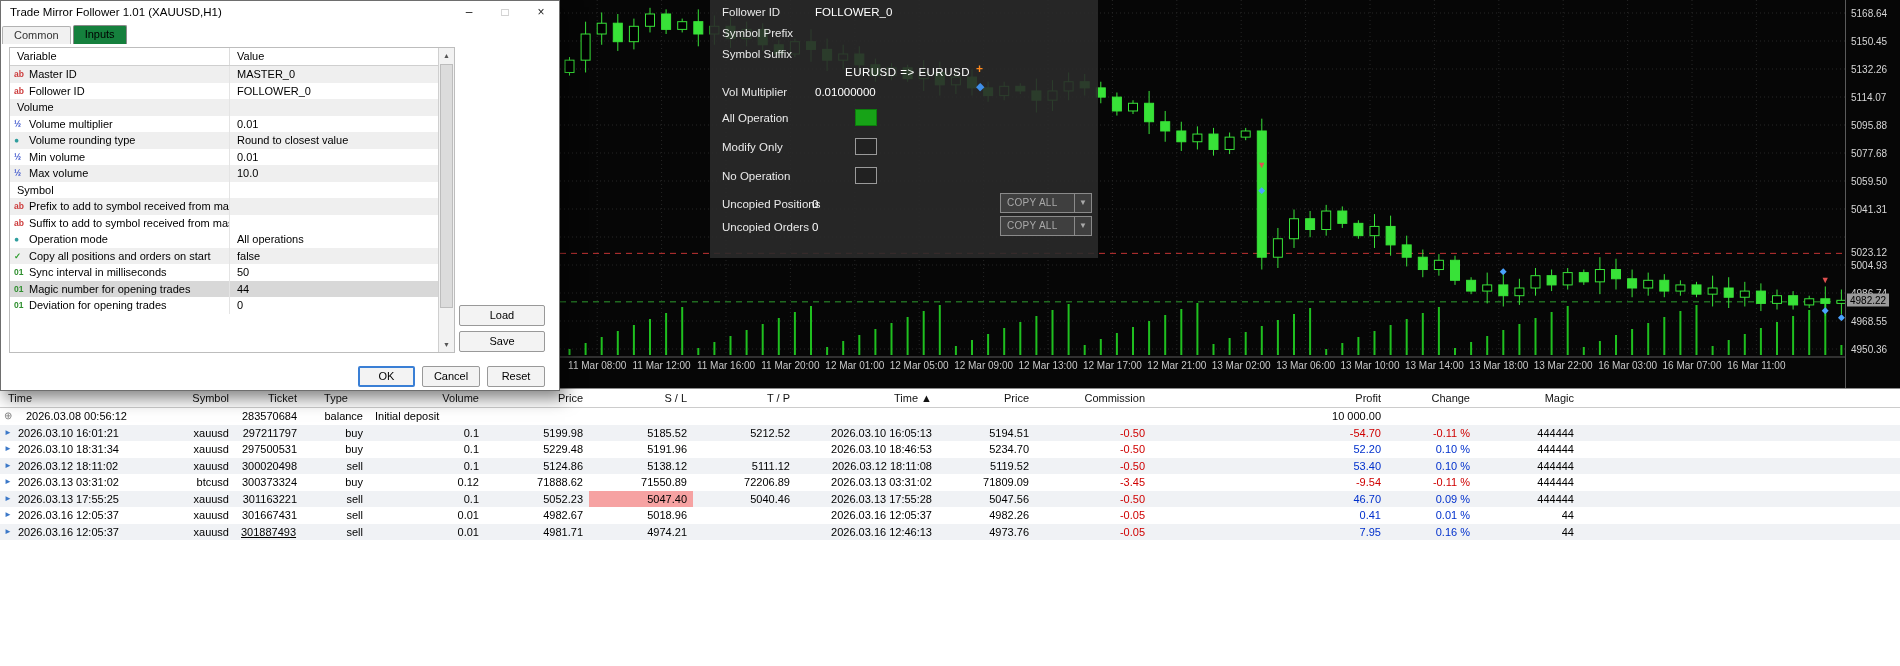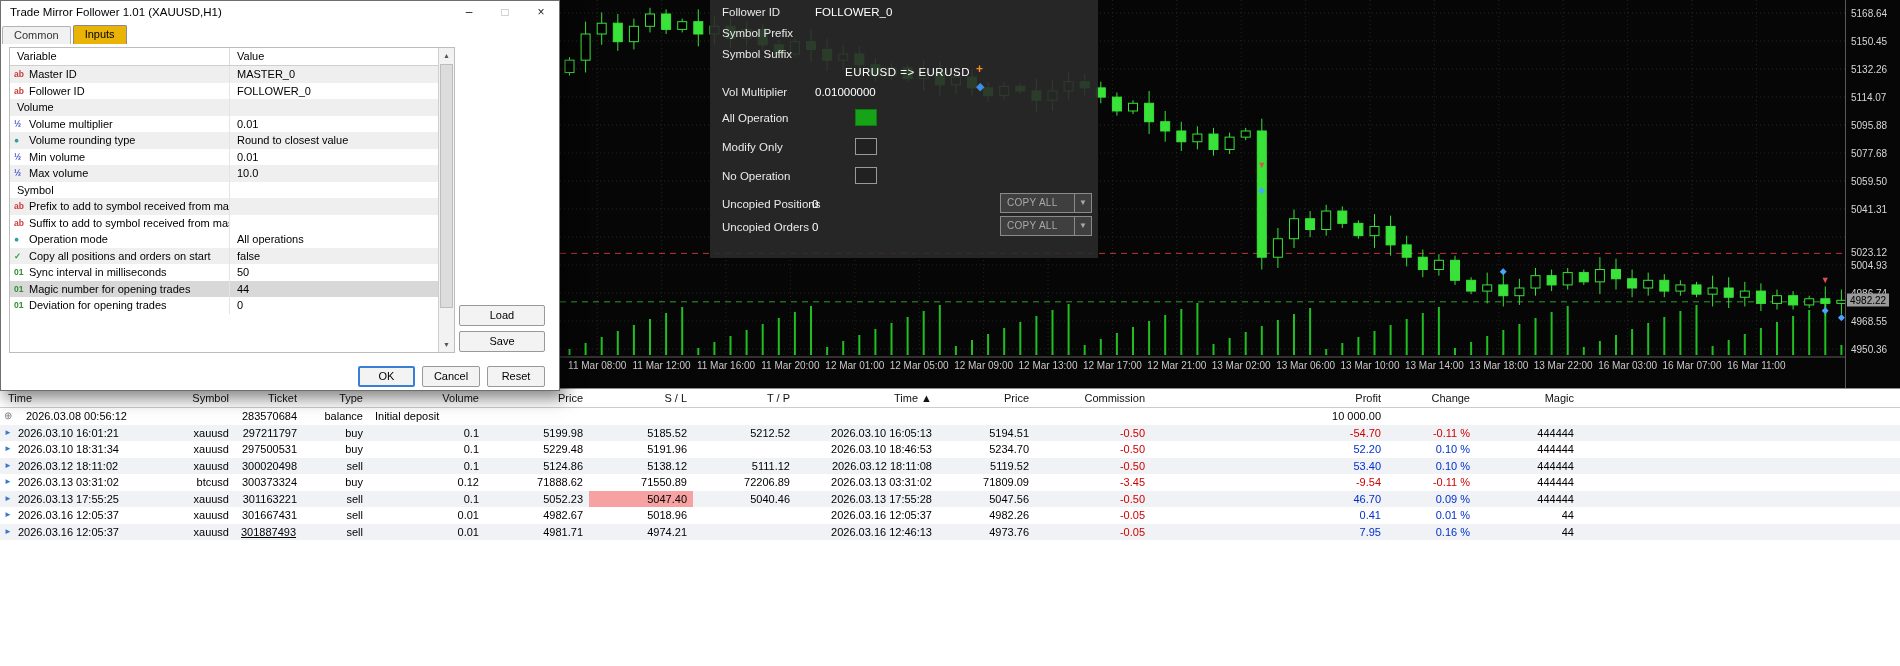--- a/index.html
+++ b/index.html
@@ -35,21 +35,21 @@
   
   #dialog { position:absolute; left:0; top:0; width:560px; height:391px; background:#ffffff;
             border:1px solid #6e6e6e; box-shadow:5px 7px 16px rgba(0,0,0,.5); z-index:20; font-size:11px; color:#000; }
   .titlebar { height:22px; display:flex; align-items:center; }
   .titlebar .title { flex:1; padding-left:9px; font-size:11.5px; }
   .winbtn { width:36px; height:22px; text-align:center; line-height:22px; font-size:12px; color:#222; }
   .winbtn.max { color:#ababab; }
   .tabs { display:flex; padding-left:1px; height:20px; margin-top:1px; align-items:flex-end; }
   .tab { padding:2px 11px 3px; border:1px solid #b2b2b2; border-bottom:none; background:#f1f1f1;
          margin-right:2px; font-size:11px; color:#333; border-radius:2px 2px 0 0; }
-  .tab.active { background:#eab308; color:#000; border-color:#8a8a8a; padding-bottom:4px; }
+  .tab.active { background:#15803d; color:#000; border-color:#8a8a8a; padding-bottom:4px; }
 
   #param-area { position:absolute; left:8px; top:46px; width:446px; height:306px; border:1px solid #bdbdbd; display:flex; background:#fff; }
   #param-table { flex:1; overflow:hidden; }
   .p-header { display:flex; height:18px; border-bottom:1px solid #cfcfcf; }
   .p-header .c1 { width:220px; padding:2px 0 0 7px; border-right:1px solid #dcdcdc; }
   .p-header .c2 { flex:1; padding:2px 0 0 7px; }
   .p-row { display:flex; height:16.5px; align-items:center; }
   .p-row.alt { background:#efefef; }
   .p-row.sel { background:#d8d8d8; }
   .p-row .c1 { width:220px; height:100%; display:flex; align-items:center; padding-left:4px;
@@ -584,21 +584,21 @@
   <div class="btn" id="btn-ok">OK</div>
   <div class="btn" id="btn-cancel">Cancel</div>
   <div class="btn" id="btn-reset">Reset</div>
 </div>
 
 <div id="history">
   <div class="h-header" id="history-header">
       <div class="h-hcell" style="width: 160px; text-align: left; padding-left: 8px;">Time</div>
       <div class="h-hcell" style="width: 75px; text-align: right;">Symbol</div>
       <div class="h-hcell" style="width: 68px; text-align: right;">Ticket</div>
-      <div class="h-hcell" style="width: 66px; text-align: right;">Type</div>
+      <div class="h-hcell" style="width: 66px; text-align: center;">Type</div>
       <div class="h-hcell" style="width: 116px; text-align: right;">Volume</div>
       <div class="h-hcell" style="width: 104px; text-align: right;">Price</div>
       <div class="h-hcell" style="width: 104px; text-align: right;">S / L</div>
       <div class="h-hcell" style="width: 103px; text-align: right;">T / P</div>
       <div class="h-hcell" style="width: 142px; text-align: right;">Time ▲</div>
       <div class="h-hcell" style="width: 97px; text-align: right;">Price</div>
       <div class="h-hcell" style="width: 116px; text-align: right;">Commission</div>
       <div class="h-hcell" style="width: 236px; text-align: right;">Profit</div>
       <div class="h-hcell" style="width: 89px; text-align: right;">Change</div>
       <div class="h-hcell" style="width: 104px; text-align: right;">Magic</div>

